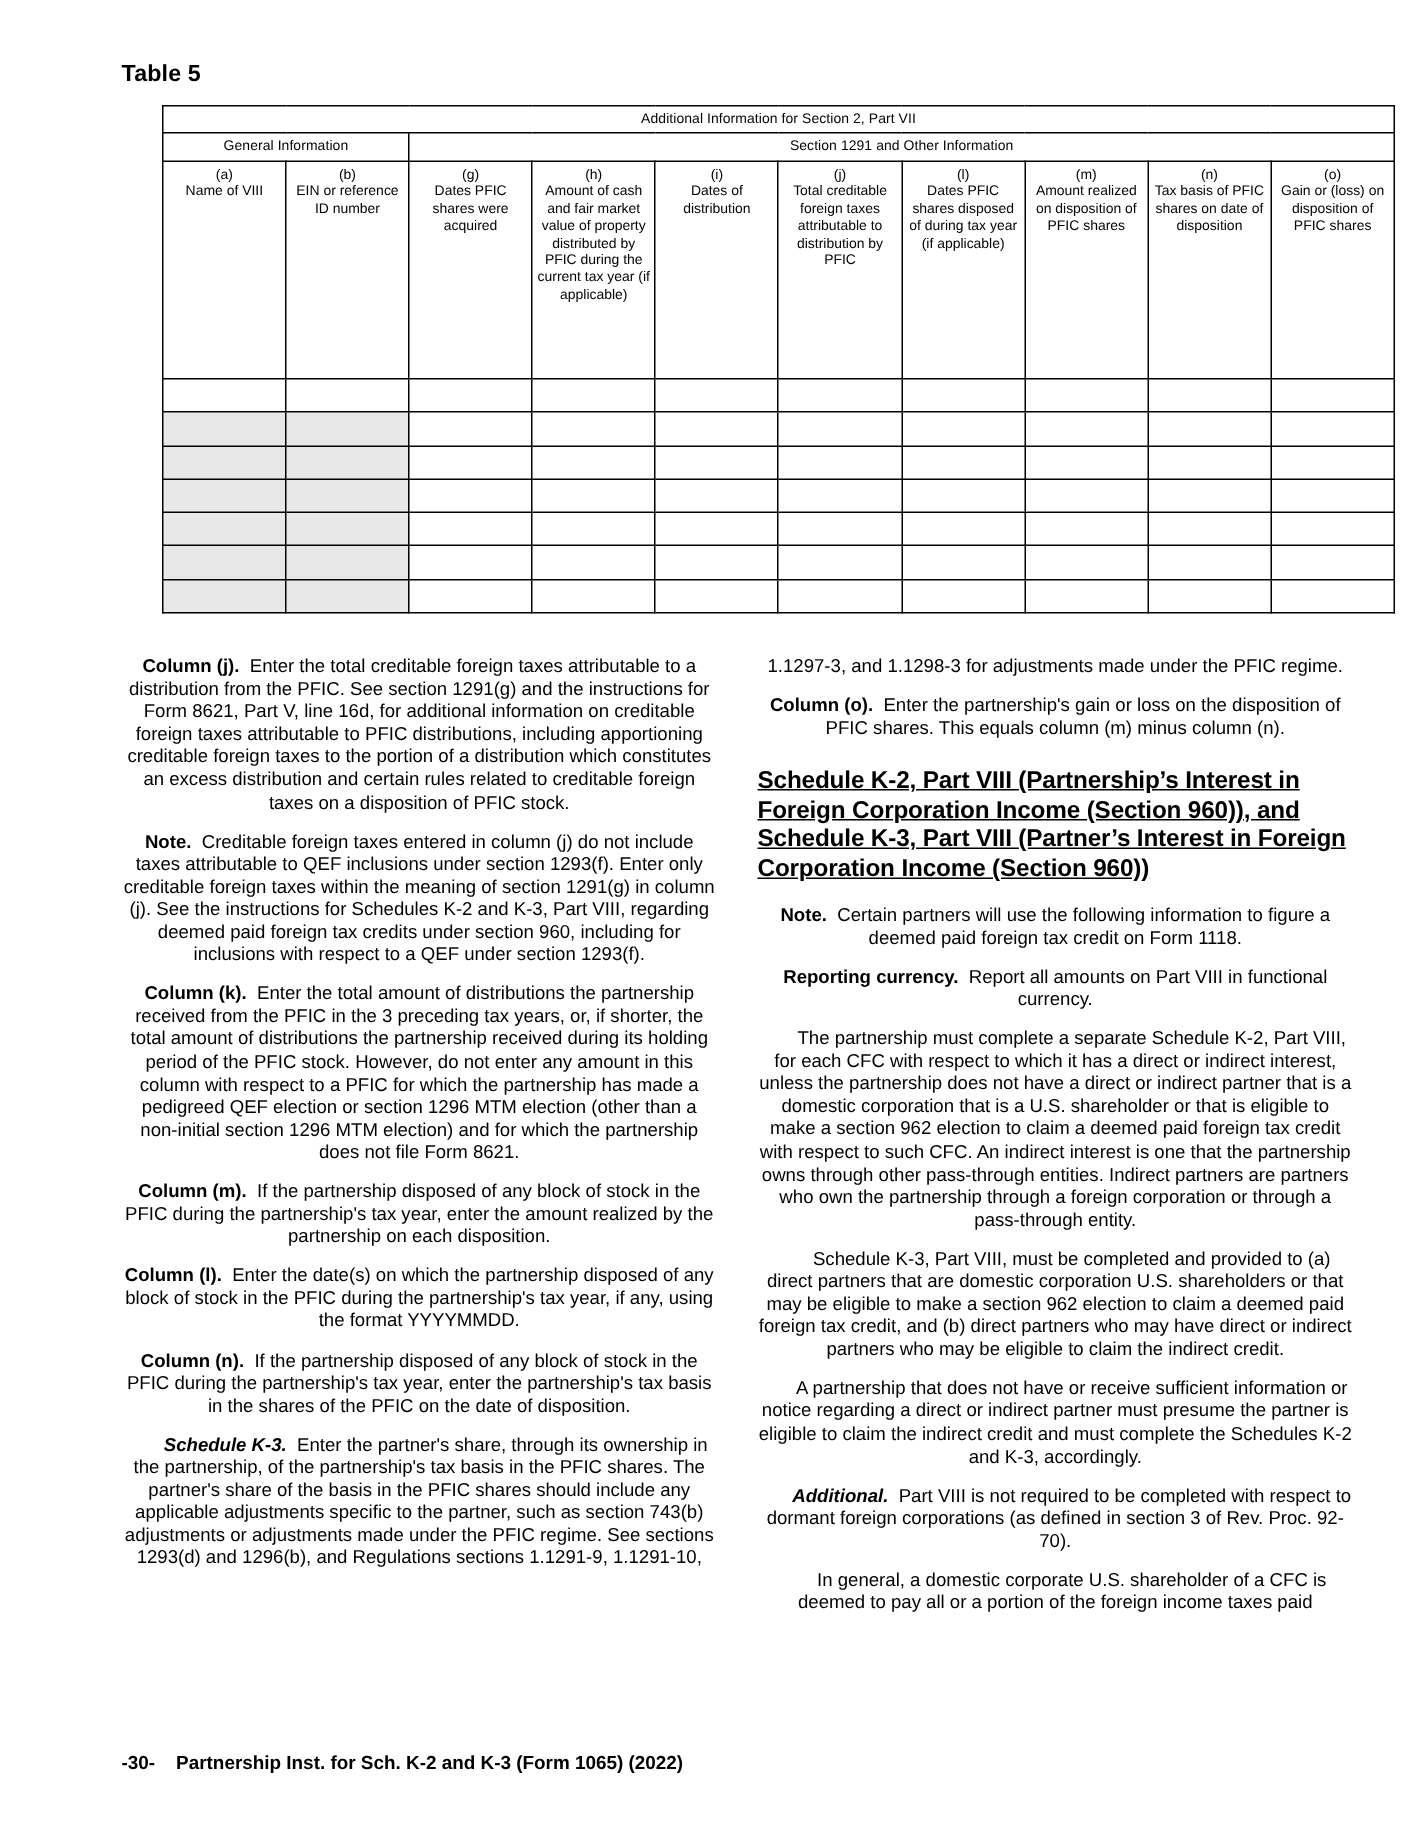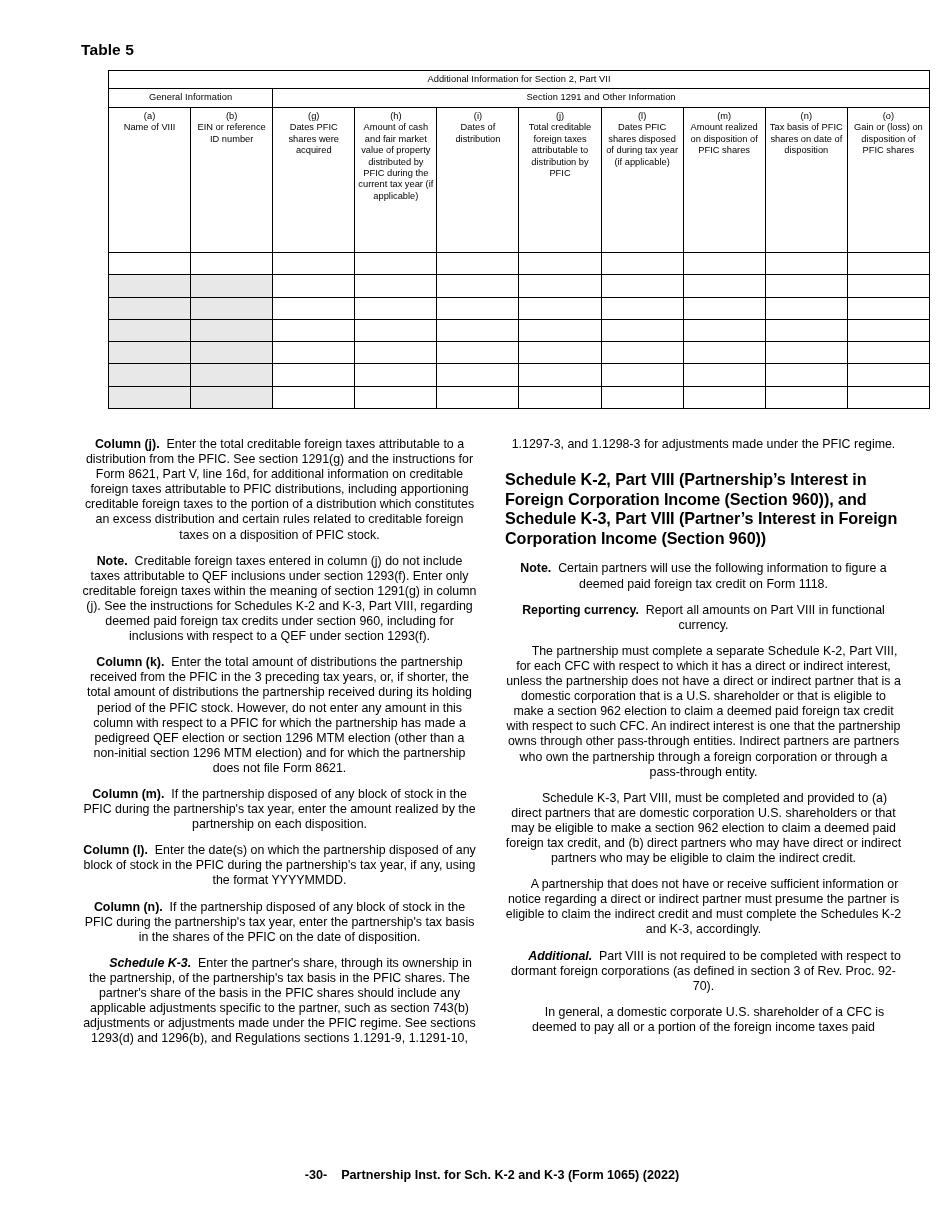--- a/index.html
+++ b/index.html
@@ -97,29 +97,30 @@
   .run-bold { font-weight: bold; }
   .run-bolditalic { font-weight: bold; font-style: italic; }
   .gap { display: inline; white-space: pre; }
 
   h2.sect {
     font-size: 16.2px;
     line-height: 19.6px;
     font-weight: bold;
     margin: 18px 0 13px 0;
     letter-spacing: -0.1px;
+    text-decoration: underline;
   }
 
   
   .footer {
     position: absolute;
     left: 63px;
     top: 1168px;
     width: 822px;
-    text-align: center;
+    text-align: left;
     font-size: 12.6px;
     font-weight: bold;
   }
   .footer .pgnum { margin-right: 14px; }
 </style>
 </head>
 <body>
 
 <div class="page">
 
@@ -280,20 +281,21 @@
     <p><span class="run-bold">Column (n).</span><span class="gap">  </span><span>If the partnership disposed of any block of stock in the PFIC during the partnership's tax year, enter the partnership's tax basis in the shares of the PFIC on the date of disposition.</span></p>
 
     <p class="indent"><span class="run-bolditalic">Schedule K-3.</span><span class="gap">  </span><span>Enter the partner's share, through its ownership in the partnership, of the partnership's tax basis in the PFIC shares. The partner's share of the basis in the PFIC shares should include any applicable adjustments specific to the partner, such as section 743(b) adjustments or adjustments made under the PFIC regime. See sections 1293(d) and 1296(b), and Regulations sections 1.1291-9, 1.1291-10,</span></p>
 
   </div>
 
   <div class="col right">
 
     <p><span>1.1297-3, and 1.1298-3 for adjustments made under the PFIC regime.</span></p>
 
+    <p><span class="run-bold">Column (o).</span><span class="gap">  </span><span>Enter the partnership's gain or loss on the disposition of PFIC shares. This equals column (m) minus column (n).</span></p>
 
     <h2 class="sect">Schedule K-2, Part VIII (Partnership’s Interest in Foreign Corporation Income (Section 960)), and Schedule K-3, Part VIII (Partner’s Interest in Foreign Corporation Income (Section 960))</h2>
 
     <p><span class="run-bold">Note.</span><span class="gap">  </span><span>Certain partners will use the following information to figure a deemed paid foreign tax credit on Form 1118.</span></p>
 
     <p><span class="run-bold">Reporting currency.</span><span class="gap">  </span><span>Report all amounts on Part VIII in functional currency.</span></p>
 
     <p class="indent"><span>The partnership must complete a separate Schedule K-2, Part VIII, for each CFC with respect to which it has a direct or indirect interest, unless the partnership does not have a direct or indirect partner that is a domestic corporation that is a U.S. shareholder or that is eligible to make a section 962 election to claim a deemed paid foreign tax credit with respect to such CFC. An indirect interest is one that the partnership owns through other pass-through entities. Indirect partners are partners who own the partnership through a foreign corporation or through a pass-through entity.</span></p>
 
     <p class="indent"><span>Schedule K-3, Part VIII, must be completed and provided to (a) direct partners that are domestic corporation U.S. shareholders or that may be eligible to make a section 962 election to claim a deemed paid foreign tax credit, and (b) direct partners who may have direct or indirect partners who may be eligible to claim the indirect credit.</span></p>

